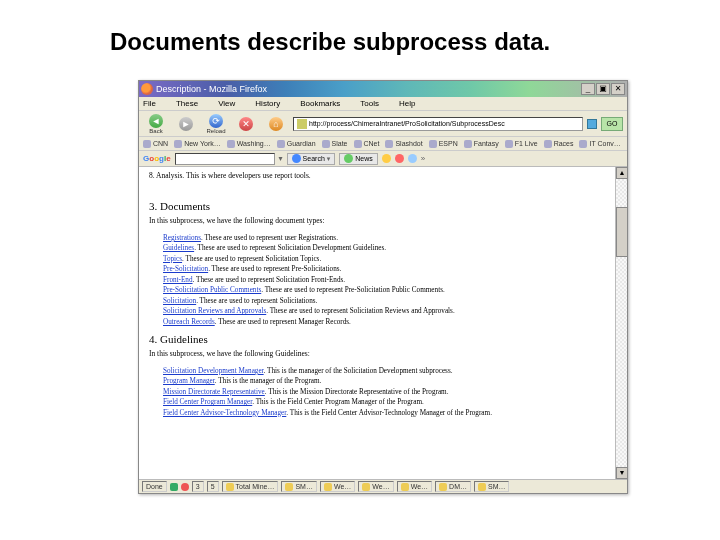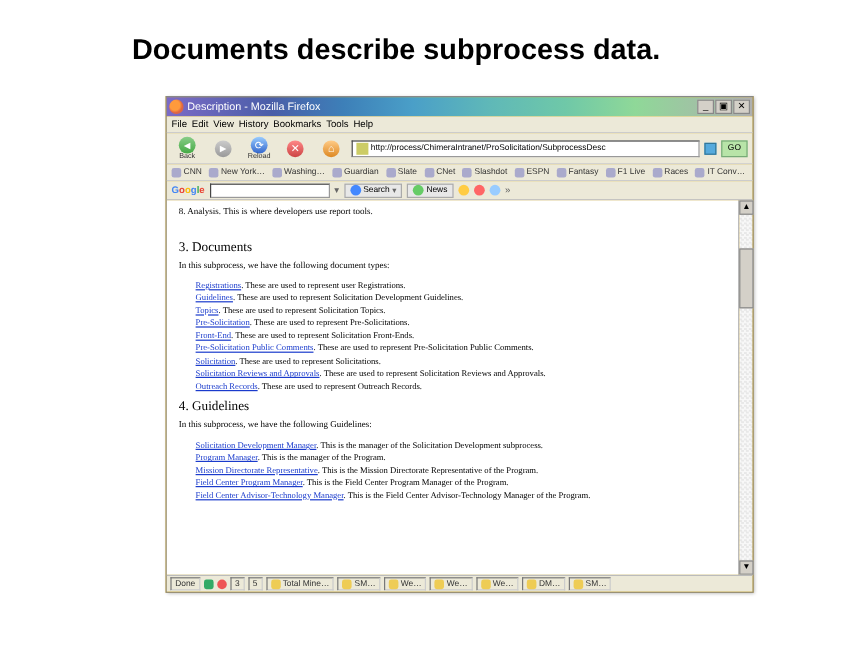--- a/index.html
+++ b/index.html
@@ -15,21 +15,21 @@
     font-weight: bold;
     color: #000;
     padding: 28px 0 12px 110px;
   }
   .browser-frame {
     position: absolute;
     left: 138px;
     top: 80px;
     width: 490px;
     height: 414px;
-    background: #eab308;
+    background: #c2410c;
     border: 1px solid #888;
     box-shadow: 1px 1px 3px rgba(0,0,0,0.3);
   }
   .titlebar {
     height: 16px;
     background: linear-gradient(90deg,#7b6bc6 0%,#4a5ea8 18%,#3d7fb8 30%,#4a9fc8 42%,#5fb8b8 55%,#6fc8a8 68%,#8fd898 80%,#afafaf 100%);
     display: flex;
     align-items: center;
     padding: 0 2px;
     font-size: 9px;
@@ -50,21 +50,21 @@
     font-size: 8px;
     line-height: 10px;
     text-align: center;
     color: #000;
   }
   .menubar {
     height: 14px;
     background: #ece9d8;
     display: flex;
     align-items: center;
-    gap: 4px;
+    gap: 20px;
     padding: 0 4px;
     font-size: 8px;
     color: #000;
     border-bottom: 1px solid #ccc;
   }
   .navbar {
     height: 26px;
     background: #ece9d8;
     display: flex;
     align-items: center;
@@ -271,21 +271,21 @@
     <span class="ff-icon"></span>
     <span>Description - Mozilla Firefox</span>
     <span class="titlebar-spacer"></span>
     <span class="win-btn">_</span>
     <span class="win-btn">▣</span>
     <span class="win-btn">✕</span>
   </div>
 
   <div class="menubar">
     <span>File</span>
-    <span>Edit</span>
+    <span>These</span>
     <span>View</span>
     <span>History</span>
     <span>Bookmarks</span>
     <span>Tools</span>
     <span>Help</span>
   </div>
 
   <div class="navbar">
     <div class="nav-btn">
       <span class="nav-icon back">◄</span>
@@ -397,21 +397,21 @@
     <div class="intro">In this subprocess, we have the following document types:</div>
     <ul>
       <li><span class="term">Registrations</span>. <span>These are used to represent user Registrations.</span></li>
       <li><span class="term">Guidelines</span>. <span>These are used to represent Solicitation Development Guidelines.</span></li>
       <li><span class="term">Topics</span>. <span>These are used to represent Solicitation Topics.</span></li>
       <li><span class="term">Pre-Solicitation</span>. <span>These are used to represent Pre-Solicitations.</span></li>
       <li><span class="term">Front-End</span>. <span>These are used to represent Solicitation Front-Ends.</span></li>
       <li><span class="term">Pre-Solicitation Public Comments</span>. <span>These are used to represent Pre-Solicitation Public Comments.</span></li>
       <li><span class="term">Solicitation</span>. <span>These are used to represent Solicitations.</span></li>
       <li><span class="term">Solicitation Reviews and Approvals</span>. <span>These are used to represent Solicitation Reviews and Approvals.</span></li>
-      <li><span class="term">Outreach Records</span>. <span>These are used to represent Outreach Records.</span></li>
+      <li><span class="term">Outreach Records</span>. <span>These are used to represent Manager Records.</span></li>
     </ul>
 
     <h2>4. Guidelines</h2>
     <div class="intro">In this subprocess, we have the following Guidelines:</div>
     <ul>
       <li><span class="term">Solicitation Development Manager</span>. <span>This is the manager of the Solicitation Development subprocess.</span></li>
       <li><span class="term">Program Manager</span>. <span>This is the manager of the Program.</span></li>
       <li><span class="term">Mission Directorate Representative</span>. <span>This is the Mission Directorate Representative of the Program.</span></li>
       <li><span class="term">Field Center Program Manager</span>. <span>This is the Field Center Program Manager of the Program.</span></li>
       <li><span class="term">Field Center Advisor-Technology Manager</span>. <span>This is the Field Center Advisor-Technology Manager of the Program.</span></li>

